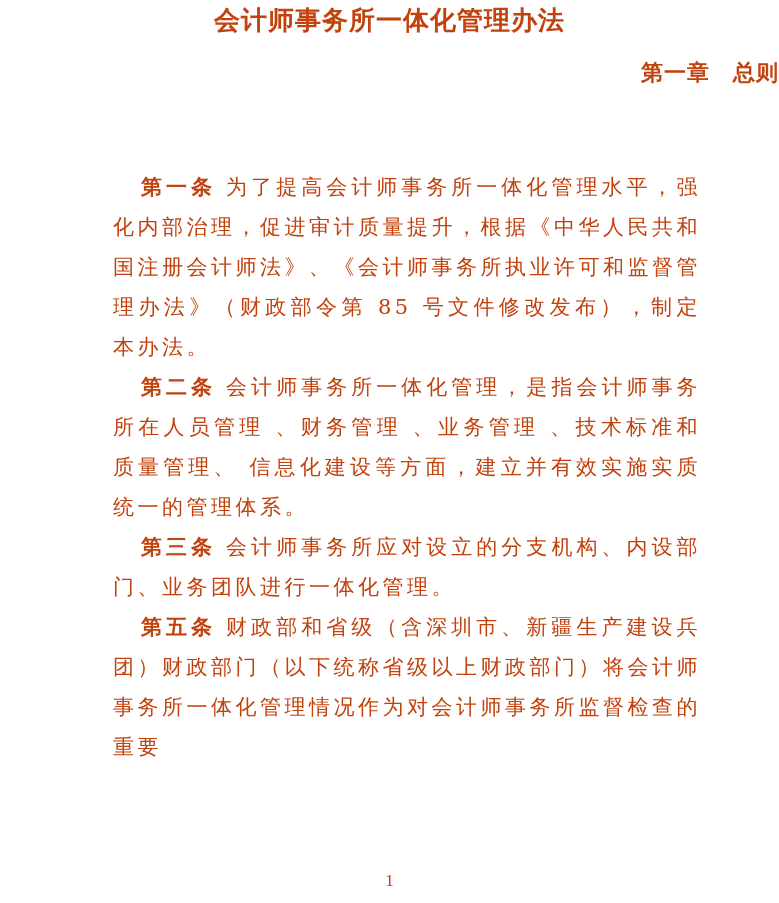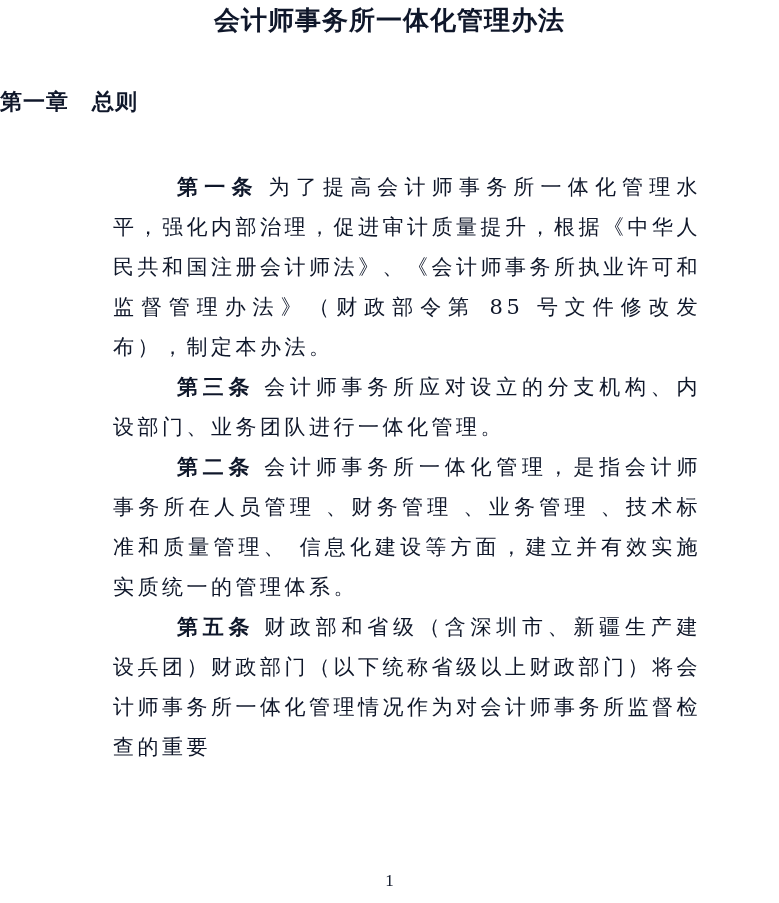--- a/index.html
+++ b/index.html
@@ -5,37 +5,37 @@
   html, body {
     margin: 0;
     padding: 0;
     background: #ffffff;
   }
   .page {
     position: relative;
     width: 779px;
     height: 903px;
     background: #ffffff;
-    color: #0f172a;
+    color: #c2410c;
     font-family: "DejaVu Serif", "Liberation Serif", serif;
     overflow: hidden;
   }
   .doc-title {
     margin: 0;
     padding-top: 5px;
     text-align: center;
     font-size: 26px;
     line-height: 30px;
     font-weight: bold;
     letter-spacing: 1px;
     font-family: "DejaVu Serif", "Liberation Serif", serif;
   }
   .chapter-heading {
-    margin: 53px 0 0 0;
-    text-align: left;
+    margin: 24px 0 0 0;
+    text-align: right;
     font-size: 22px;
     line-height: 28px;
     font-weight: bold;
     letter-spacing: 1px;
     font-family: "DejaVu Sans", "Liberation Sans", sans-serif;
   }
   .content {
     position: absolute;
     top: 167px;
     left: 113px;
@@ -47,21 +47,20 @@
     text-justify: inter-character;
   }
   .para {
     margin: 0;
     padding: 0;
     text-indent: 28px;
   }
   .article-label {
     font-weight: bold;
     margin-right: 10px;
-    margin-left: 36px;
   }
   .page-number {
     position: absolute;
     left: 0;
     right: 0;
     bottom: 12px;
     text-align: center;
     font-size: 17px;
     line-height: 20px;
     letter-spacing: 0;
@@ -77,25 +76,25 @@
 
   <h2 class="chapter-heading">第一章　总则</h2>
 
   <div class="content">
 
     <p class="para">
       <span class="article-label">第一条</span><span class="article-text">为了提高会计师事务所一体化管理水平，强化内部治理，促进审计质量提升，根据《中华人民共和国注册会计师法》、《会计师事务所执业许可和监督管理办法》（财政部令第 85 号文件修改发布），制定本办法。</span>
     </p>
 
     <p class="para">
-      <span class="article-label">第三条</span><span class="article-text">会计师事务所应对设立的分支机构、内设部门、业务团队进行一体化管理。</span>
+      <span class="article-label">第二条</span><span class="article-text">会计师事务所一体化管理，是指会计师事务所在人员管理 、财务管理 、业务管理 、技术标准和质量管理、 信息化建设等方面，建立并有效实施实质统一的管理体系。</span>
     </p>
 
     <p class="para">
-      <span class="article-label">第二条</span><span class="article-text">会计师事务所一体化管理，是指会计师事务所在人员管理 、财务管理 、业务管理 、技术标准和质量管理、 信息化建设等方面，建立并有效实施实质统一的管理体系。</span>
+      <span class="article-label">第三条</span><span class="article-text">会计师事务所应对设立的分支机构、内设部门、业务团队进行一体化管理。</span>
     </p>
 
 
     <p class="para">
       <span class="article-label">第五条</span><span class="article-text">财政部和省级（含深圳市、新疆生产建设兵团）财政部门（以下统称省级以上财政部门）将会计师事务所一体化管理情况作为对会计师事务所监督检查的重要</span>
     </p>
 
   </div>
 
   <div class="page-number">1</div>

